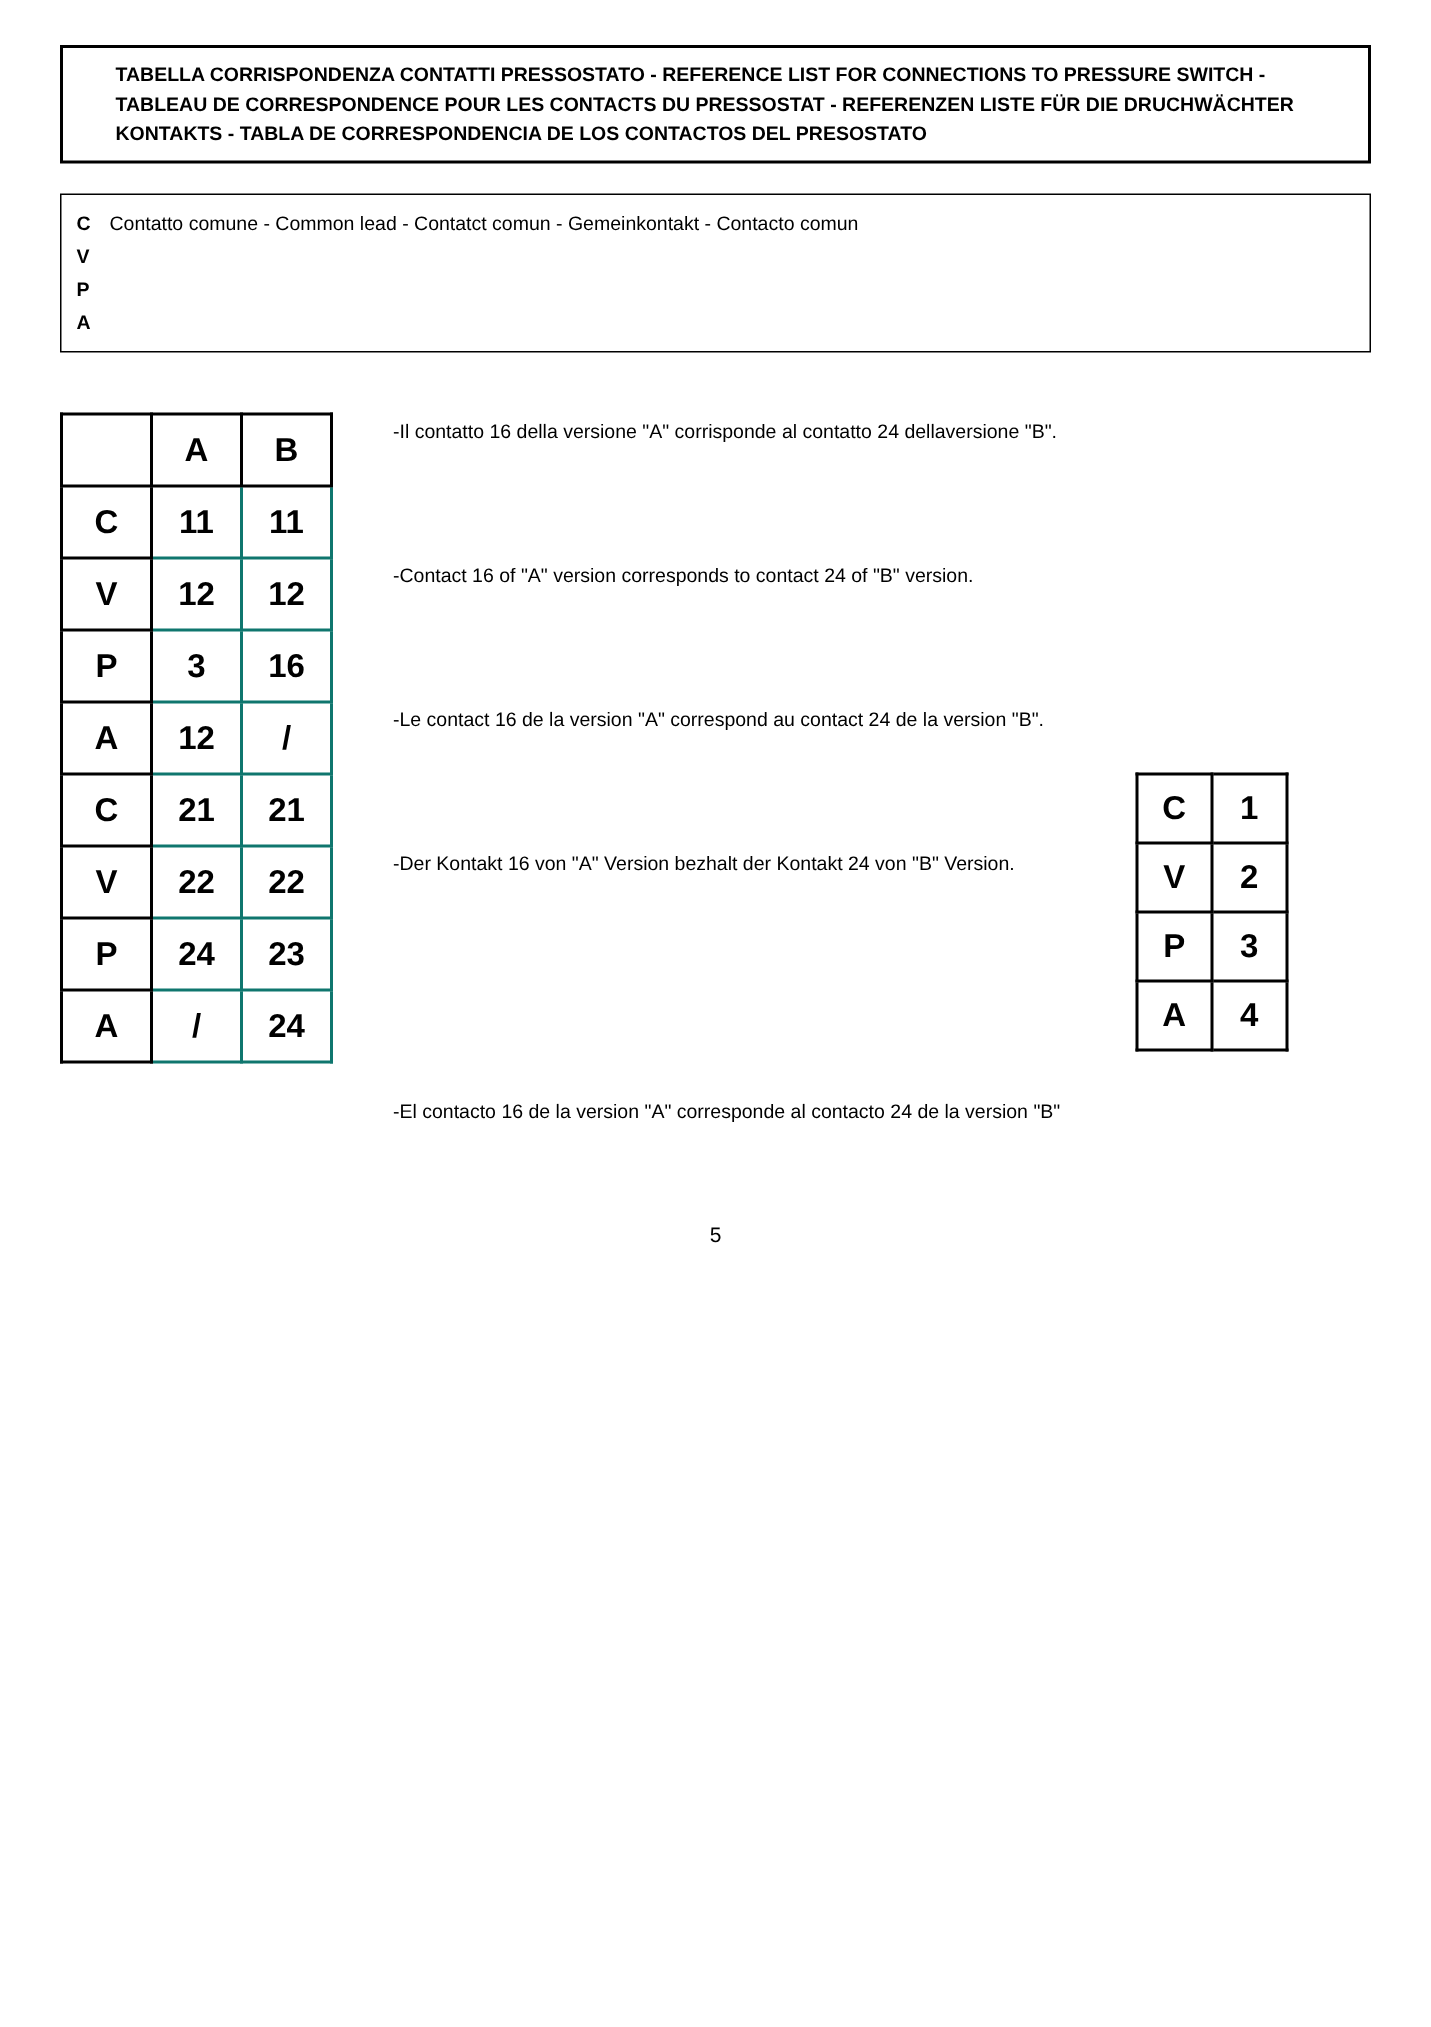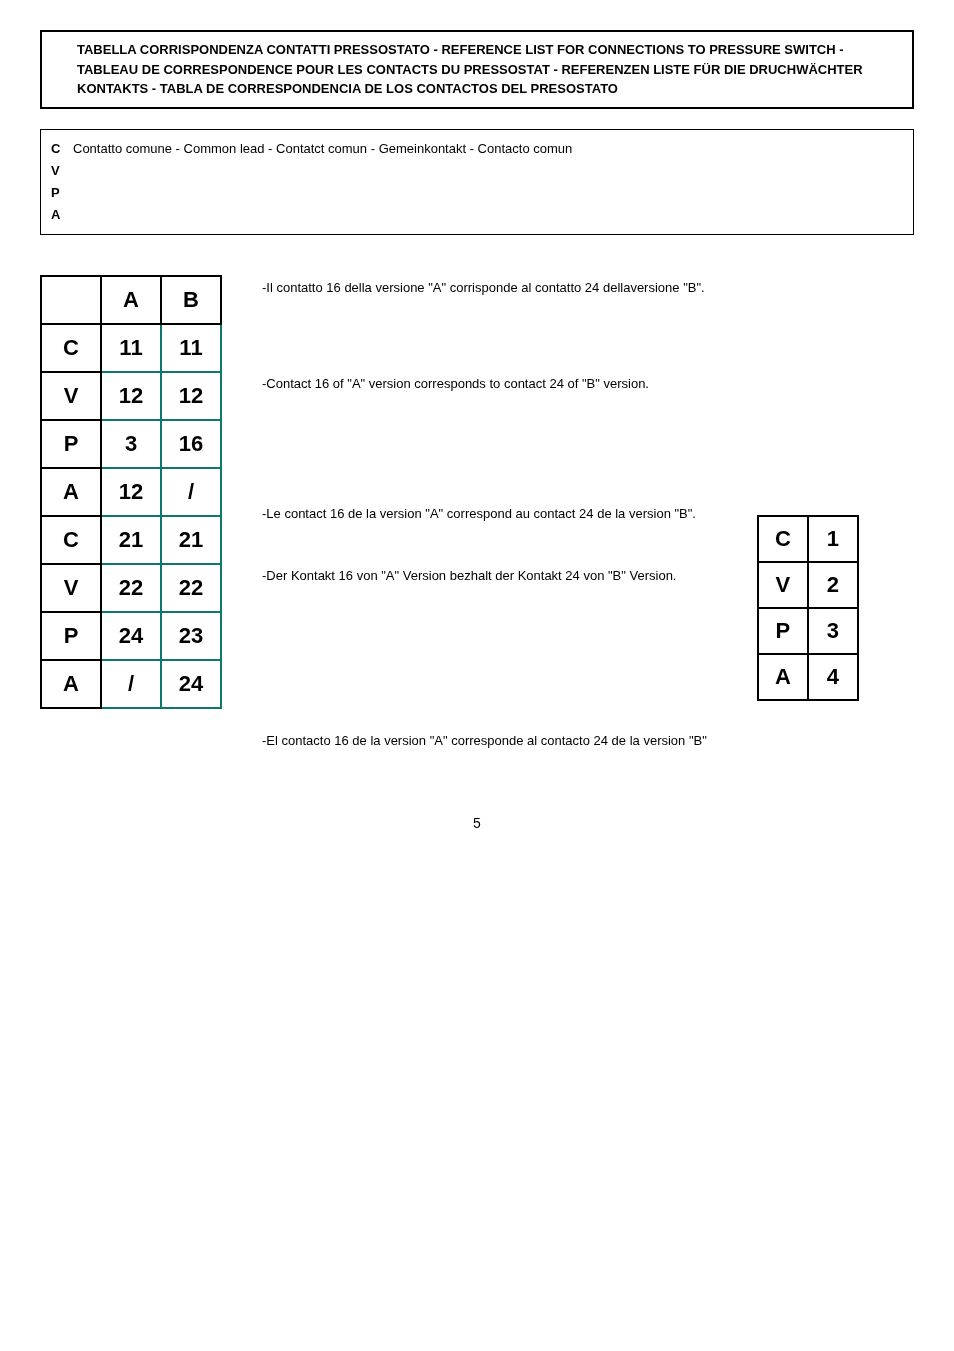--- a/index.html
+++ b/index.html
@@ -190,21 +190,21 @@
     <div class="notes-column">
 
       <div class="note-item" style="min-height: 96px; align-items: flex-start; padding-top: 4px;">
         <span>-Il contatto 16 della versione "A" corrisponde al contatto 24 dellaversione "B".</span>
       </div>
 
       <div class="note-item" style="min-height: 96px; align-items: flex-start; padding-top: 4px;">
         <span>-Contact 16 of "A" version corresponds to contact 24 of "B" version.</span>
       </div>
 
-      <div class="note-item" style="min-height: 96px; align-items: center; padding-top: 4px;">
+      <div class="note-item" style="min-height: 96px; align-items: flex-start; padding-top: 4px;">
         <span>-Le contact 16 de la version "A" correspond au contact 24 de la version "B".</span>
       </div>
 
       <div class="note-item" style="min-height: 96px; align-items: flex-start; padding-top: 4px;">
         <span>-Der Kontakt 16 von "A" Version bezhalt der Kontakt 24 von "B" Version.</span>
       </div>
 
       <div class="note-item" style="min-height: 96px; align-items: flex-end; padding-top: 4px;">
         <span>-El contacto 16 de la version "A" corresponde al contacto 24 de la version "B"</span>
       </div>

